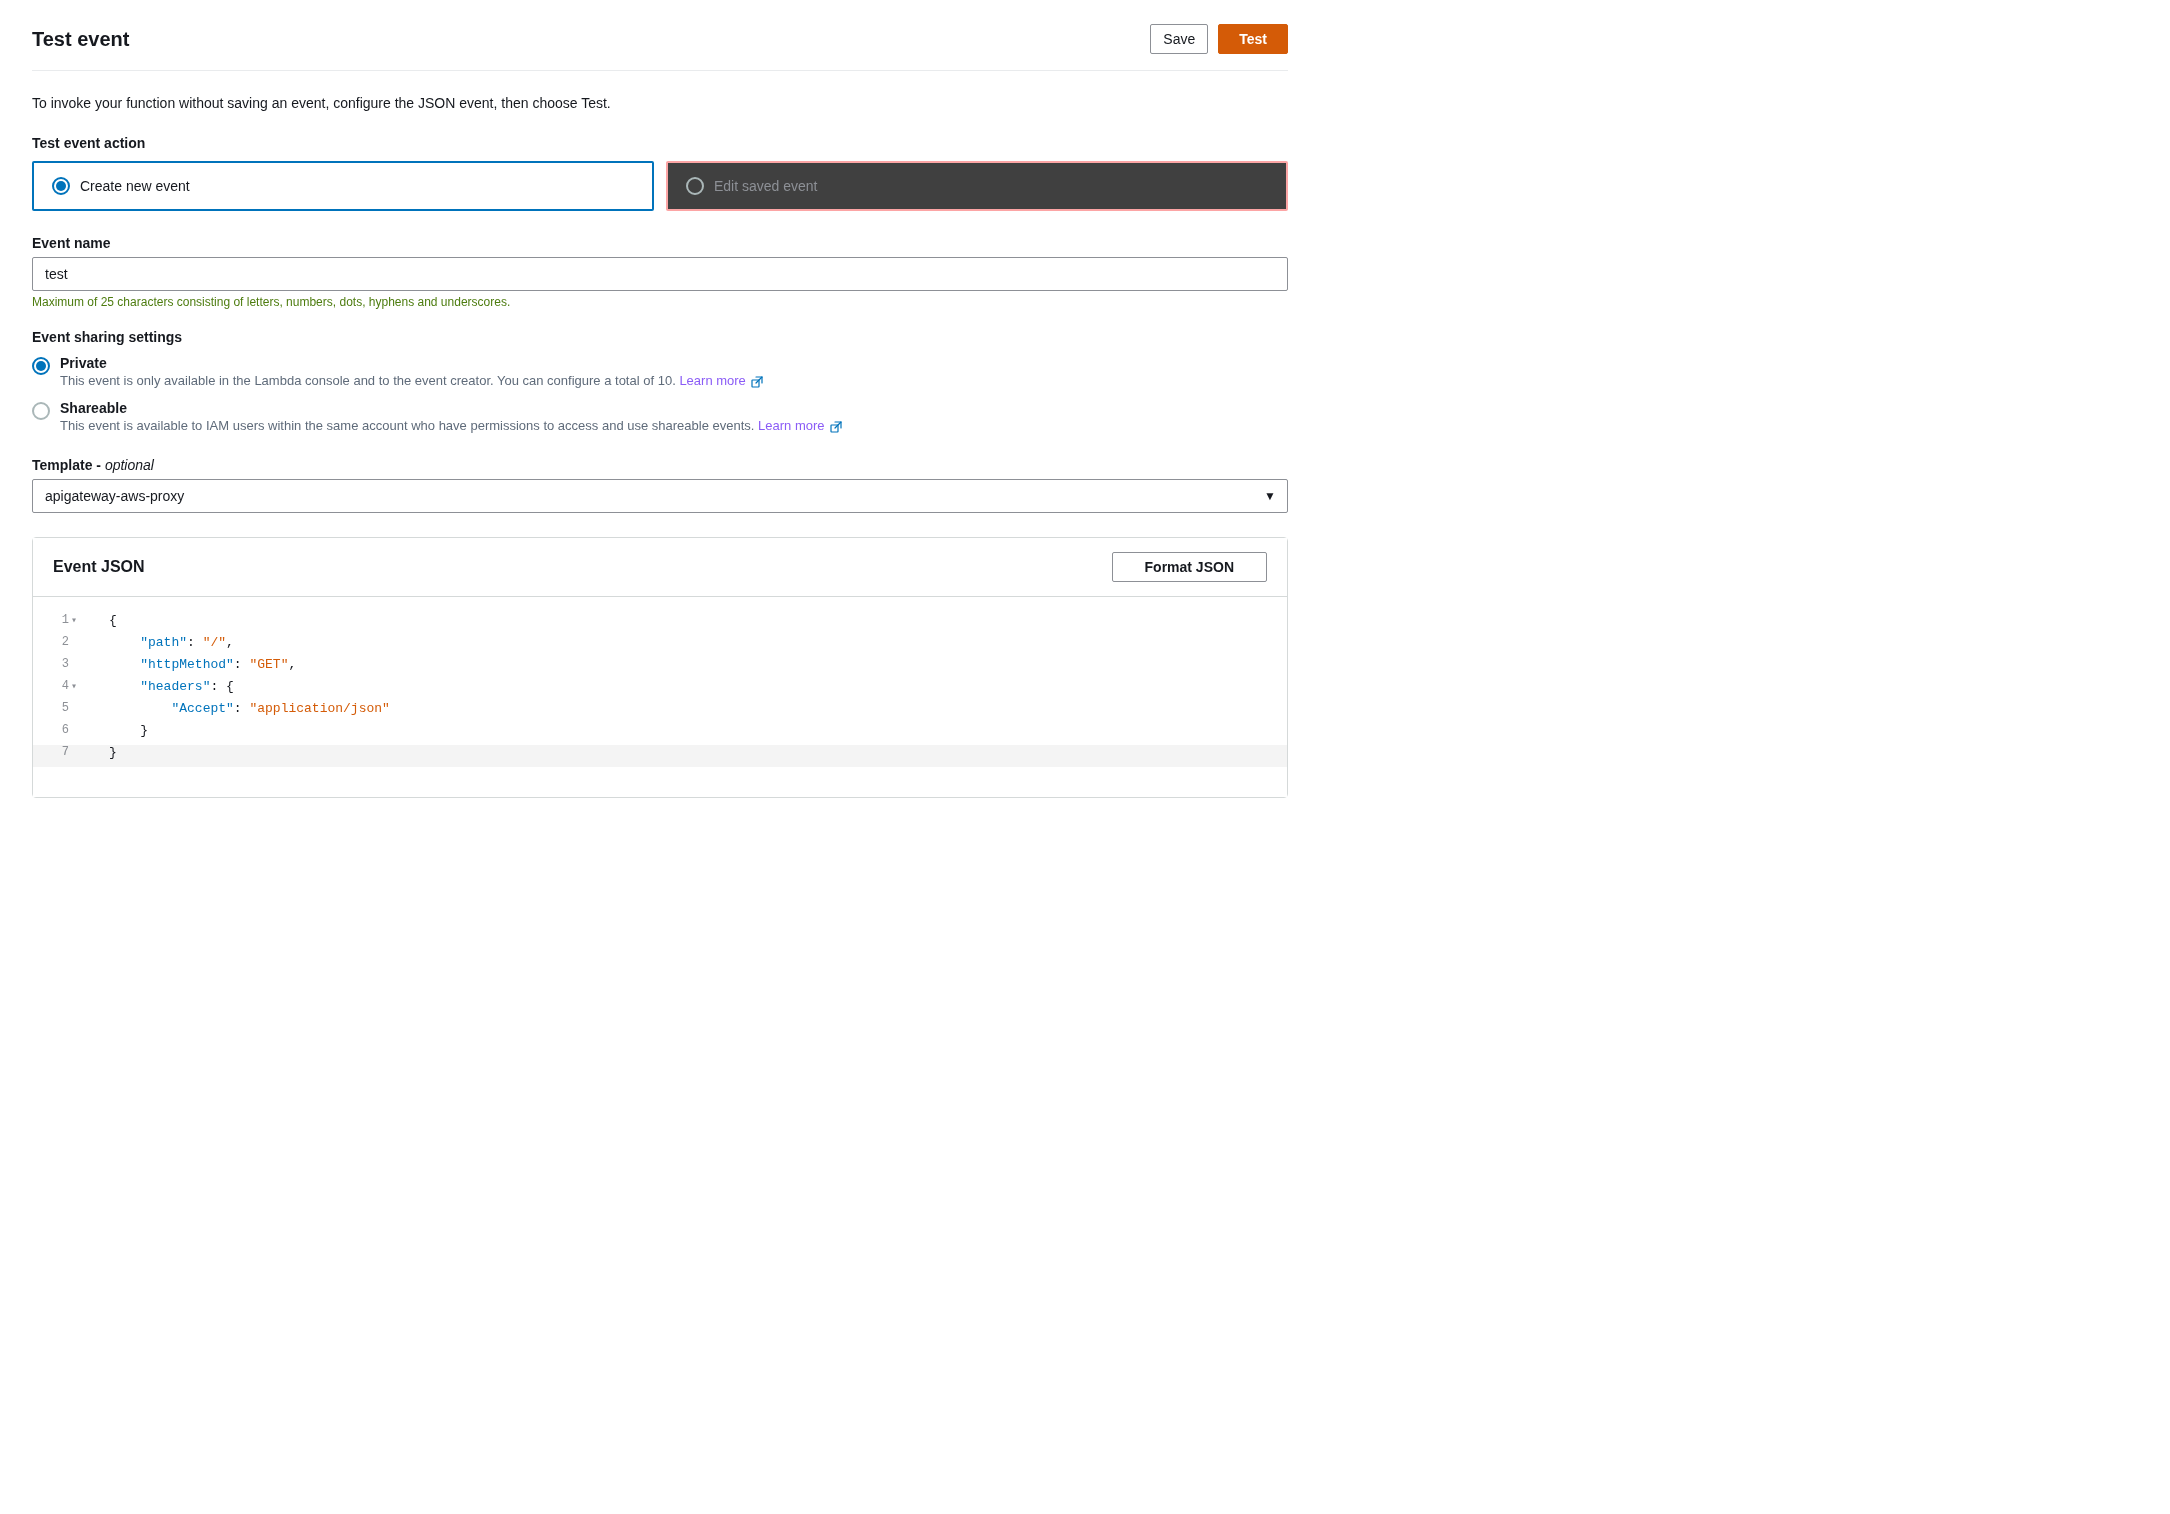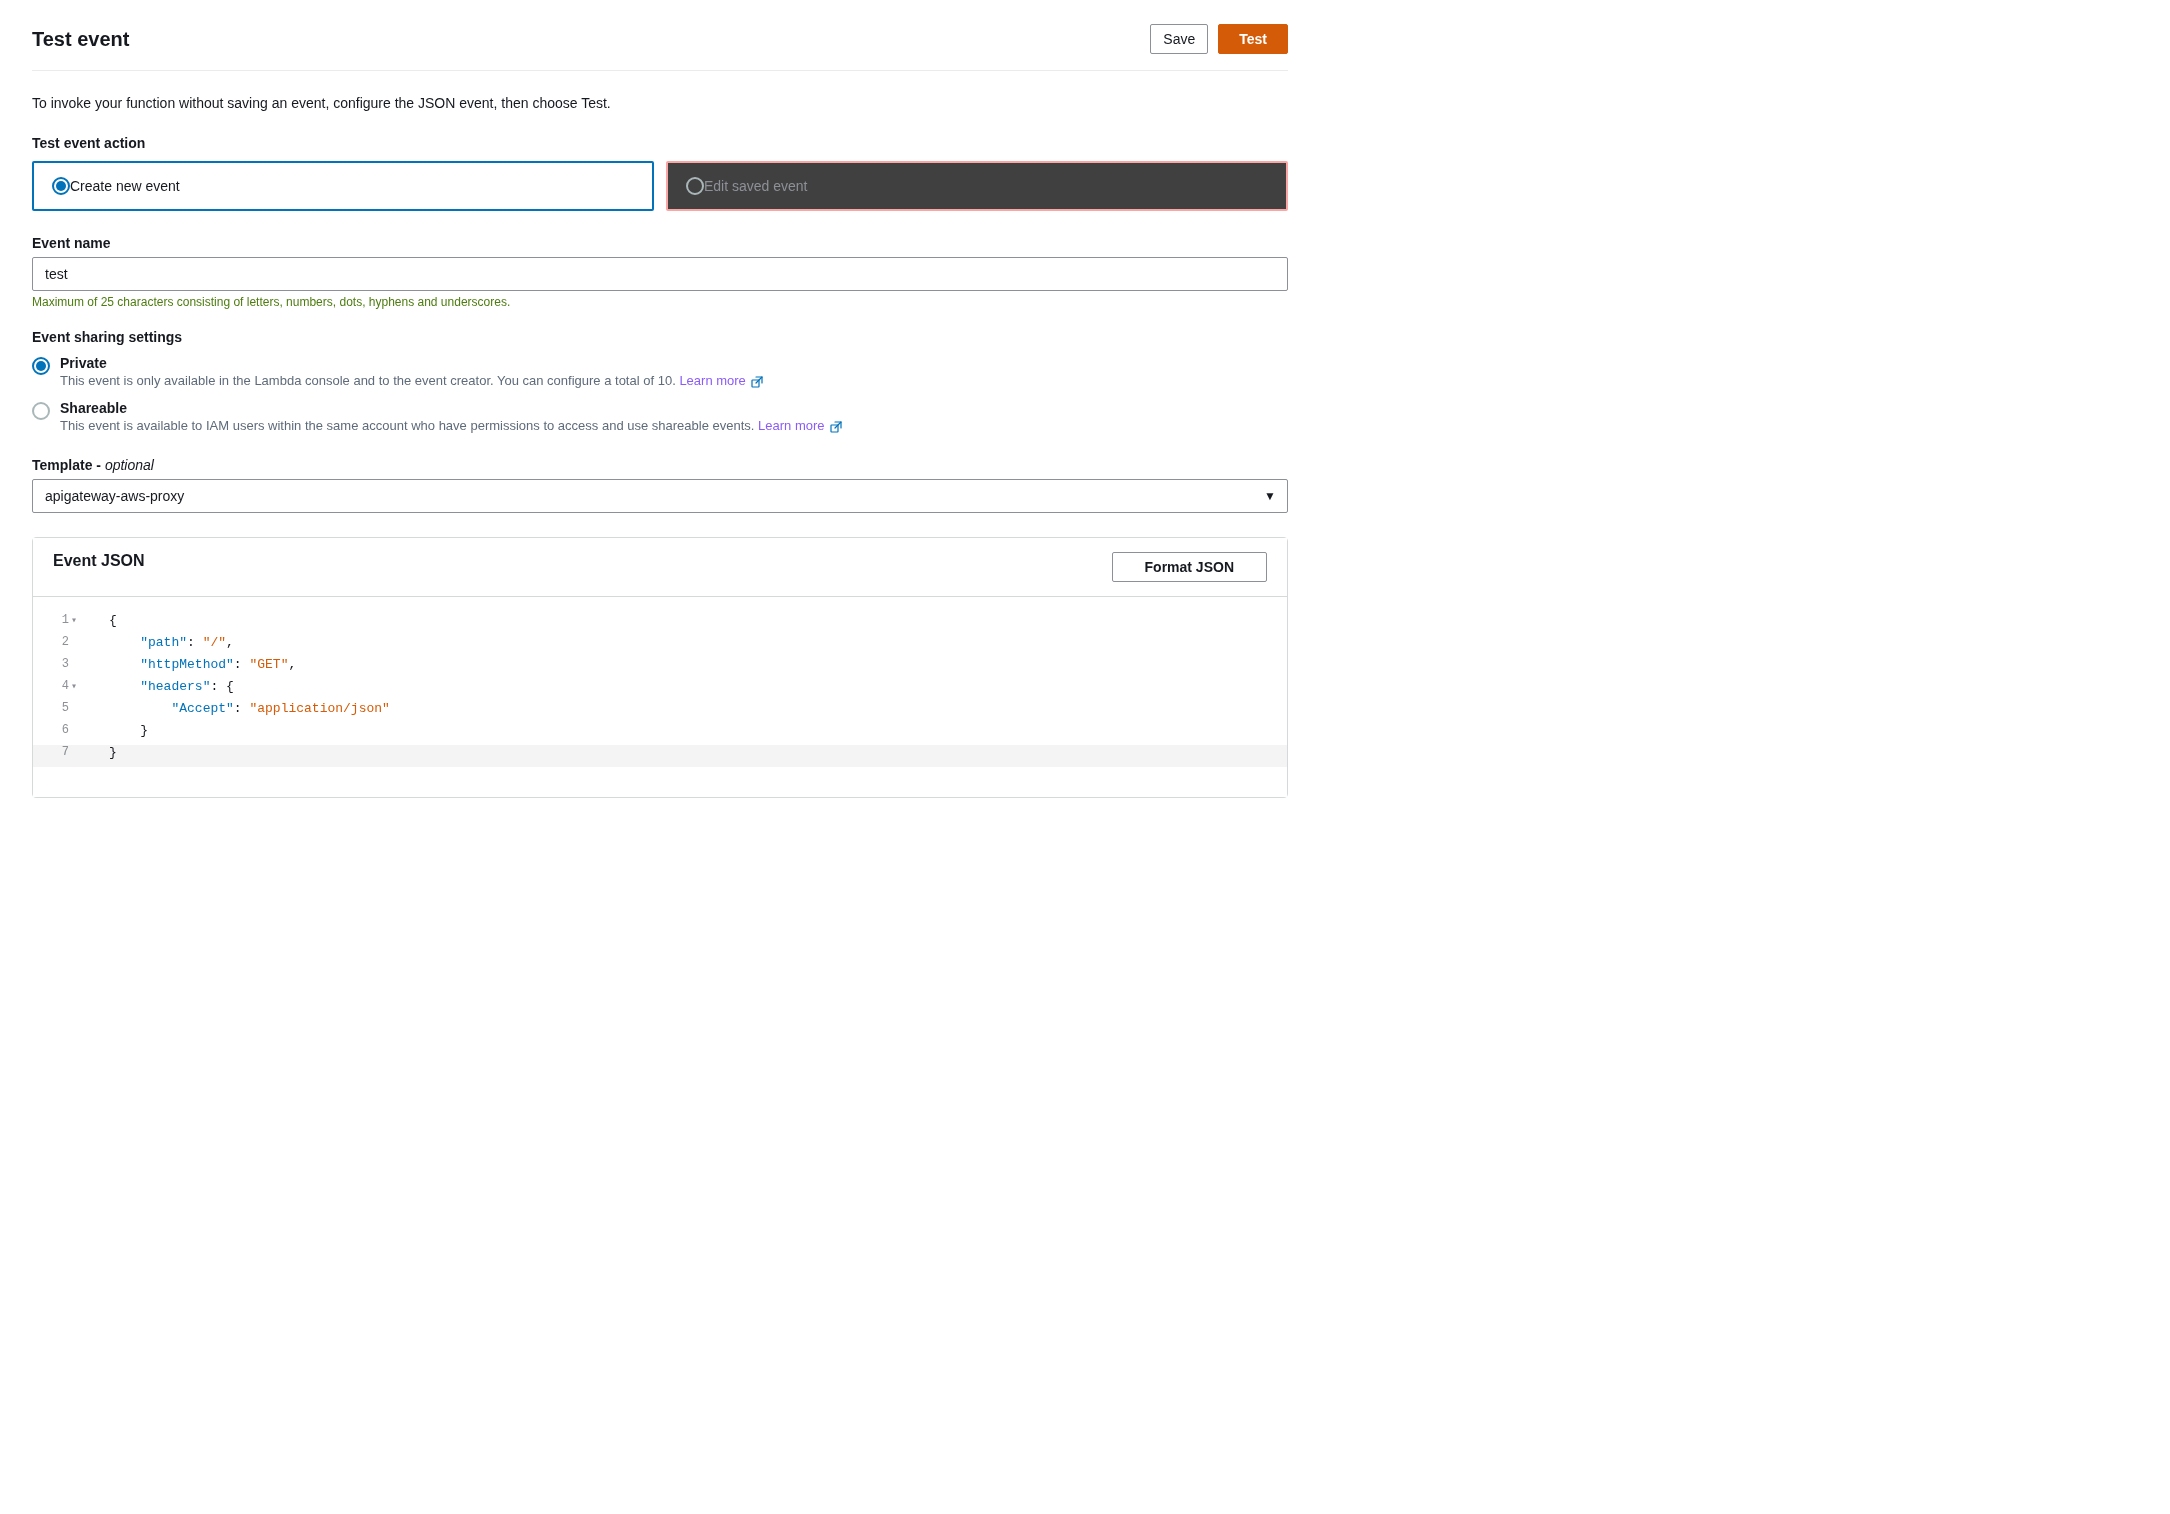--- a/index.html
+++ b/index.html
@@ -72,20 +72,21 @@
     
     .radio-options {
       display: flex;
       gap: 12px;
       margin-bottom: 24px;
     }
     .radio-option {
       flex: 1;
       display: flex;
       align-items: center;
+      gap: 10px;
       padding: 14px 18px;
       border: 2px solid #fca5a5;
       border-radius: 2px;
       cursor: pointer;
       background: #fff;
     }
     .radio-option.selected {
       border-color: #0073bb;
       background: #fff;
     }
@@ -241,21 +242,21 @@
       font-size: 12px;
     }
 
     
     .json-section {
       border: 1px solid #d5d9d9;
       border-radius: 4px;
     }
     .json-header {
       display: flex;
-      align-items: flex-start;
+      align-items: center;
       justify-content: space-between;
       padding: 14px 20px;
       border-bottom: 1px solid #d5d9d9;
       background: #fff;
     }
     .json-title {
       font-size: 16px;
       font-weight: 700;
       color: #16191f;
     }

